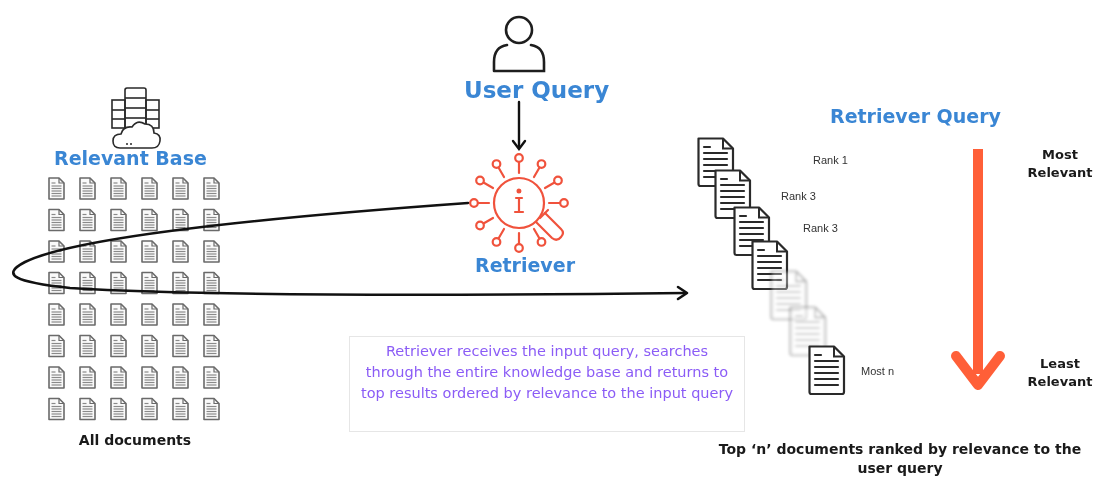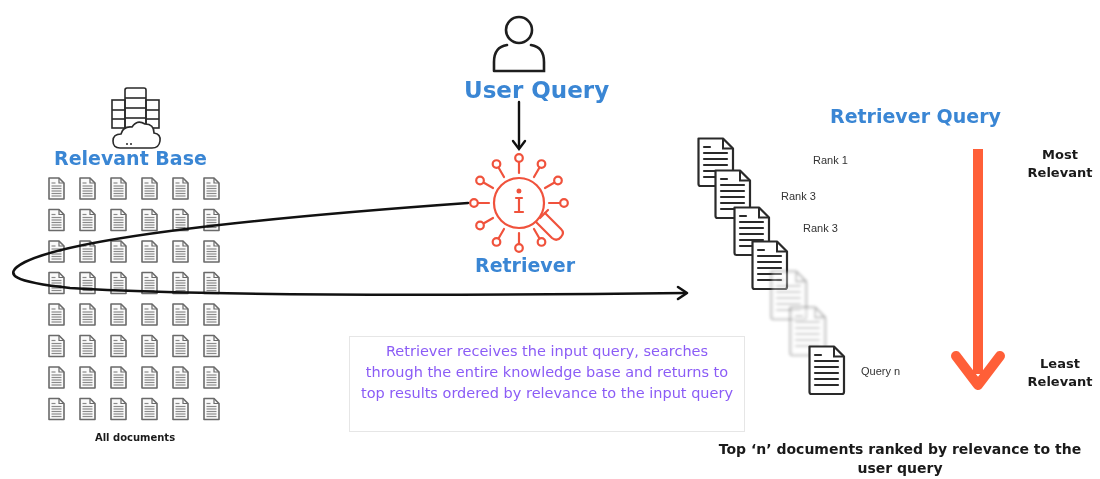--- a/index.html
+++ b/index.html
@@ -6,21 +6,21 @@
     body { width: 1100px; height: 479px; position: relative; overflow: hidden;
            font-family: "DejaVu Sans", sans-serif; }
     .abs { position: absolute; }
     .blue-title { color: #3a86d4; font-weight: bold; font-family: "DejaVu Sans", sans-serif; white-space: nowrap; }
     .black-bold { color: #1a1a1a; font-weight: bold; font-family: "DejaVu Sans", sans-serif; text-align: center; }
     .rank-label { color: #333; font-size: 11px; font-family: "Liberation Sans", sans-serif; white-space: nowrap; }
     #kb-title { left: 54px; top: 147px; font-size: 19px; }
     #uq-title { left: 464px; top: 77px; font-size: 23px; }
     #ret-title { left: 475px; top: 254px; font-size: 19px; }
     #ro-title { left: 830px; top: 105px; font-size: 19px; }
-    #all-docs { left: 40px; top: 432px; width: 190px; font-size: 10px; }
+    #all-docs { left: 40px; top: 432px; width: 190px; font-size: 14px; }
     #most-rel { left: 1015px; top: 146px; width: 90px; font-size: 13px; line-height: 18px; }
     #least-rel { left: 1015px; top: 355px; width: 90px; font-size: 13px; line-height: 18px; }
     #caption { left: 700px; top: 428px; width: 400px; font-size: 14px; line-height: 19px; margin-top: 12px; }
     #desc-box { left: 324px; top: 336px; width: 396px; height: 96px; border: 1px solid #e6e6e6;
                 box-sizing: border-box; padding: 4px 6px; color: #8b5cf6; font-size: 14.5px;
                 line-height: 21px; text-align: center; font-family: "DejaVu Sans", sans-serif; margin-left: 25px; }
     #overlay { position: absolute; left: 0; top: 0; }
   </style>
 </head>
 <body>
@@ -196,19 +196,19 @@
 <div class="abs blue-title" id="ret-title">Retriever</div>
 
 <div class="abs" id="desc-box">Retriever receives the input query, searches through the entire knowledge base and returns to top results ordered by relevance to the input query</div>
 
 <div class="abs blue-title" id="ro-title">Retriever Query</div>
 
 <div id="rank-labels">
     <div class="abs rank-label" style="left: 769px; top: 154px; padding-left: 44px;">Rank 1</div>
     <div class="abs rank-label" style="left: 781px; top: 190px;">Rank 3</div>
     <div class="abs rank-label" style="left: 803px; top: 222px; text-align: right;">Rank 3</div>
-    <div class="abs rank-label" style="left: 861px; top: 365px;">Query n</div>
+    <div class="abs rank-label" style="left: 861px; top: 365px;">Most n</div>
   </div>
 
 <div class="abs black-bold" id="most-rel">Most Relevant</div>
 <div class="abs black-bold" id="least-rel">Least Relevant</div>
 
 <div class="abs black-bold" id="caption">Top ‘n’ documents ranked by relevance to the user query</div>
 
 </body></html>

